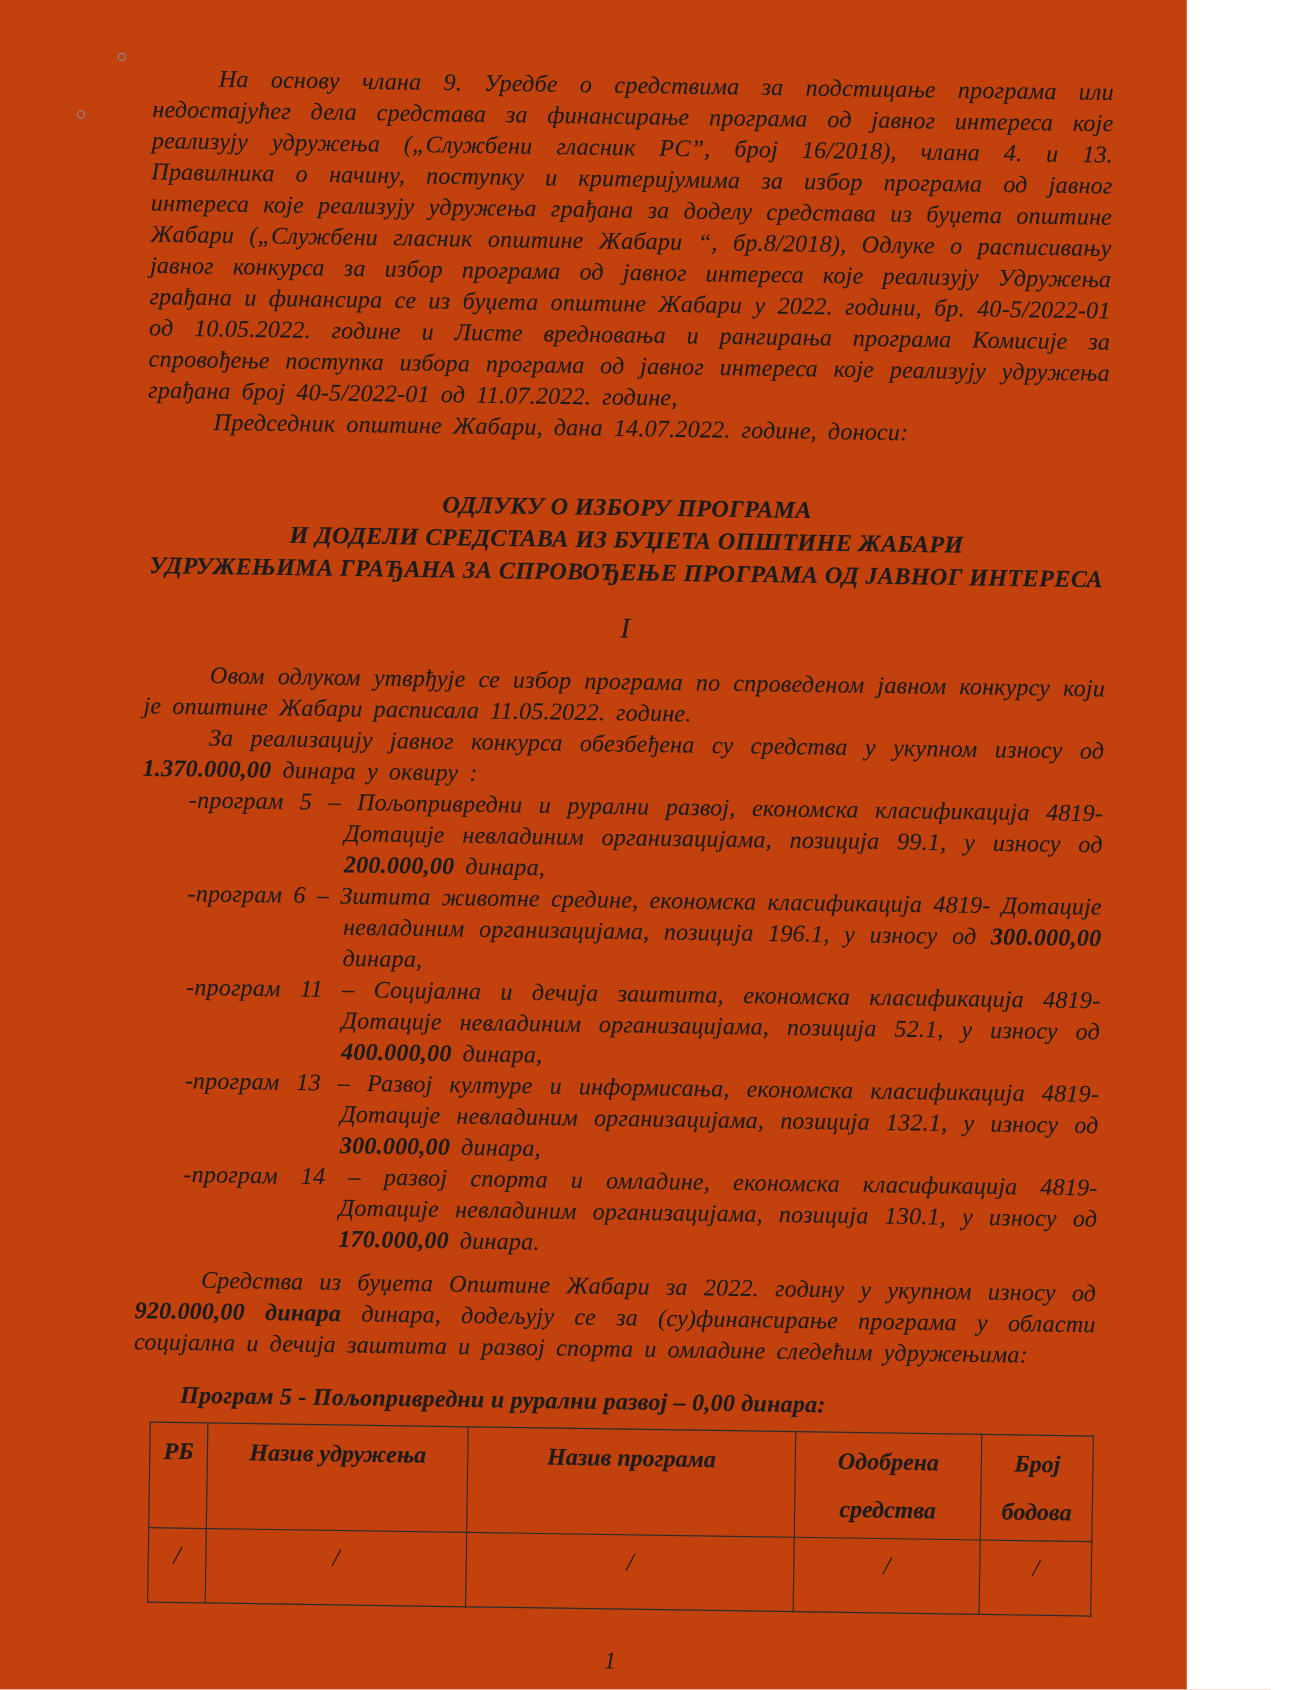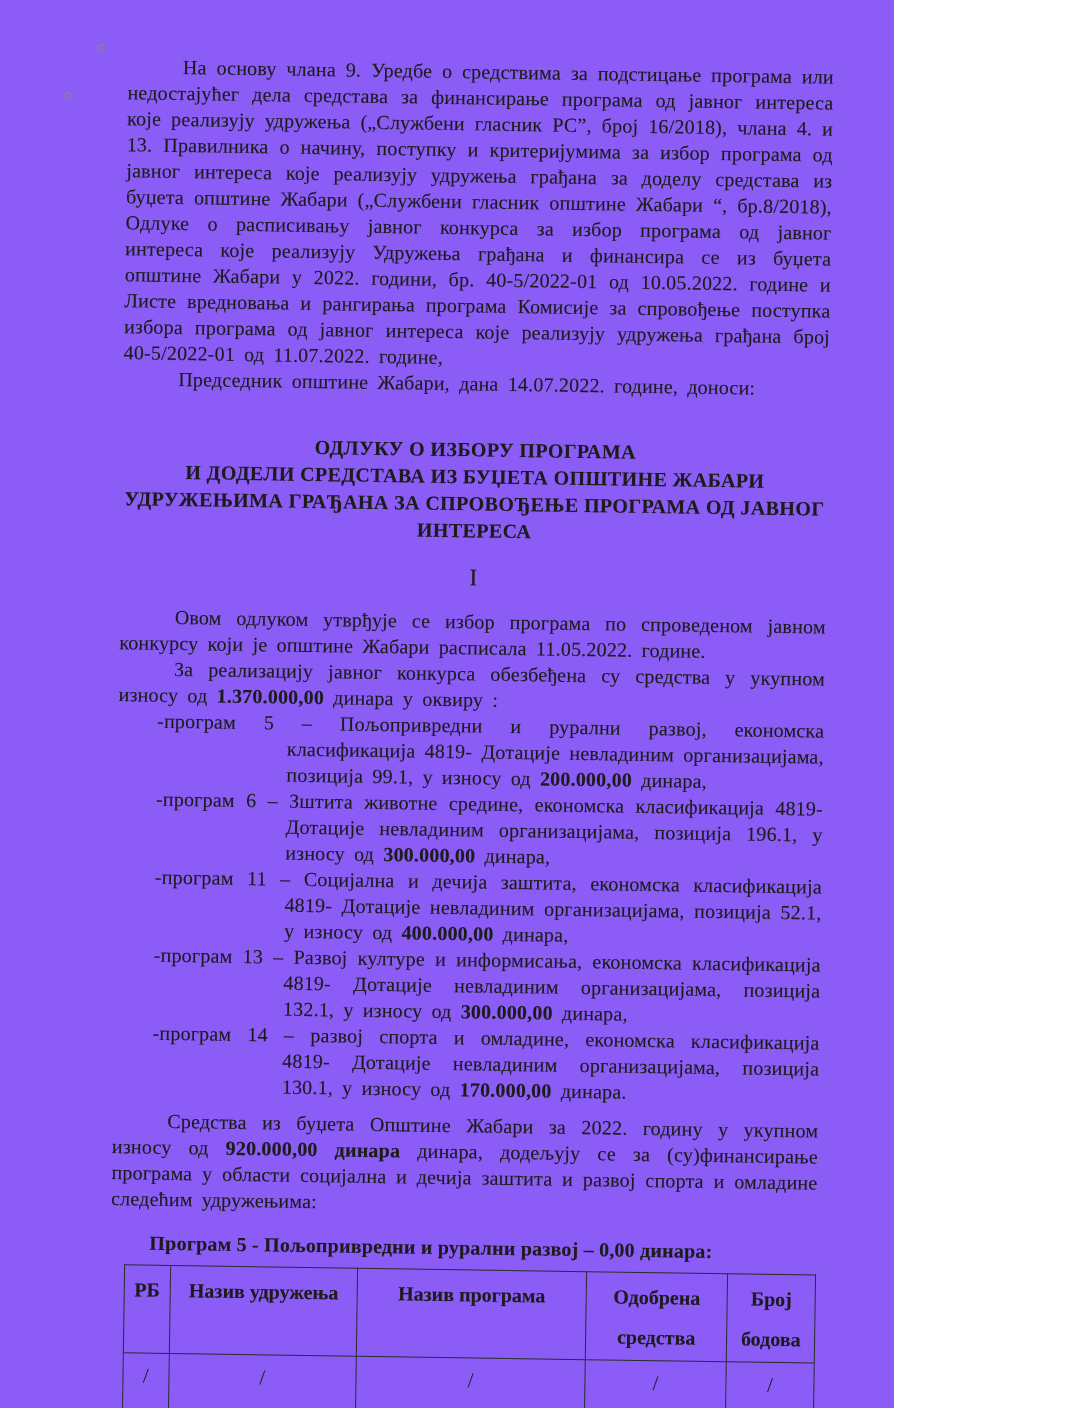--- a/index.html
+++ b/index.html
@@ -2,26 +2,27 @@
 <html><head>
 <meta charset="utf-8">
 <style>
   html, body {
     margin: 0;
     padding: 0;
     background: #ffffff;
   }
   .sheet {
     position: relative;
-    width: 894px;
+    width: 989px;
     height: 1408px;
-    background: #8b5cf6;
+    background: #c2410c;
     overflow: hidden;
     font-family: "Liberation Serif", serif;
     color: #1c1c1c;
+    font-style: italic;
   }
   .scan-rotate {
     transform: rotate(0.85deg);
     transform-origin: 50% 50%;
     padding: 52px 70px 0 118px;
   }
   .body-text {
     font-size: 20px;
     line-height: 26px;
     text-align: justify;

